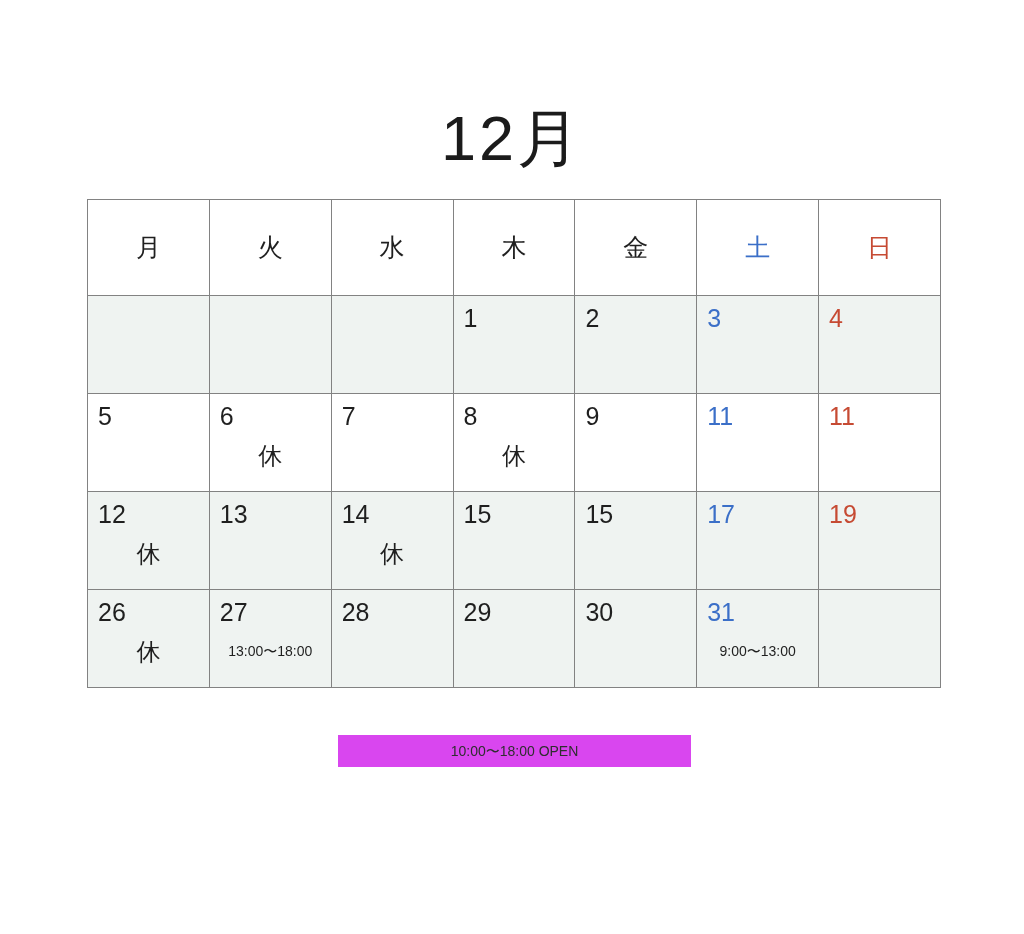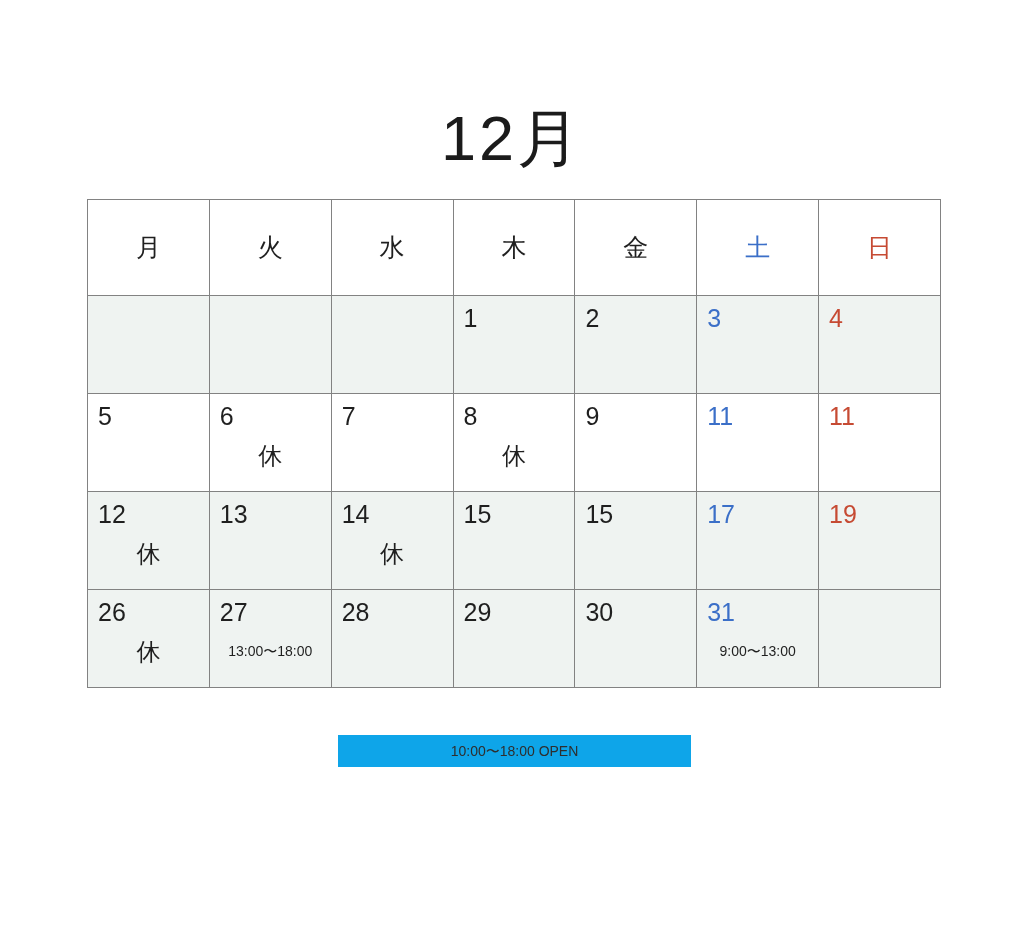--- a/index.html
+++ b/index.html
@@ -22,21 +22,21 @@
   .calendar td{height:97px;vertical-align:top;background:#ffffff;}
   .calendar tr.alt td{background:#eff3f1;}
   .num{font-size:25px;line-height:1.15;color:#1f1f1f;padding:8px 0 0 10px;text-align:left;}
   th.sat,td.sat .num{color:#3b6fc8;}
   th.sun,td.sun .num{color:#c64a33;}
   .kyu{font-size:24px;color:#1f1f1f;text-align:center;margin-top:9px;}
   .time{font-size:14px;color:#1f1f1f;text-align:center;margin-top:16px;}
 
   .open-bar{
     position:absolute;left:251px;top:536px;width:353px;height:32px;
-    background:#0ea5e9;color:#2e2e2e;font-size:14px;
+    background:#d946ef;color:#2e2e2e;font-size:14px;
     text-align:center;line-height:32px;z-index:5;
   }
 
   .hours{
     position:absolute;left:87px;top:793px;
     font-size:21px;color:#111111;letter-spacing:0.5px;
   }
 </style>
 </head>
 <body>

